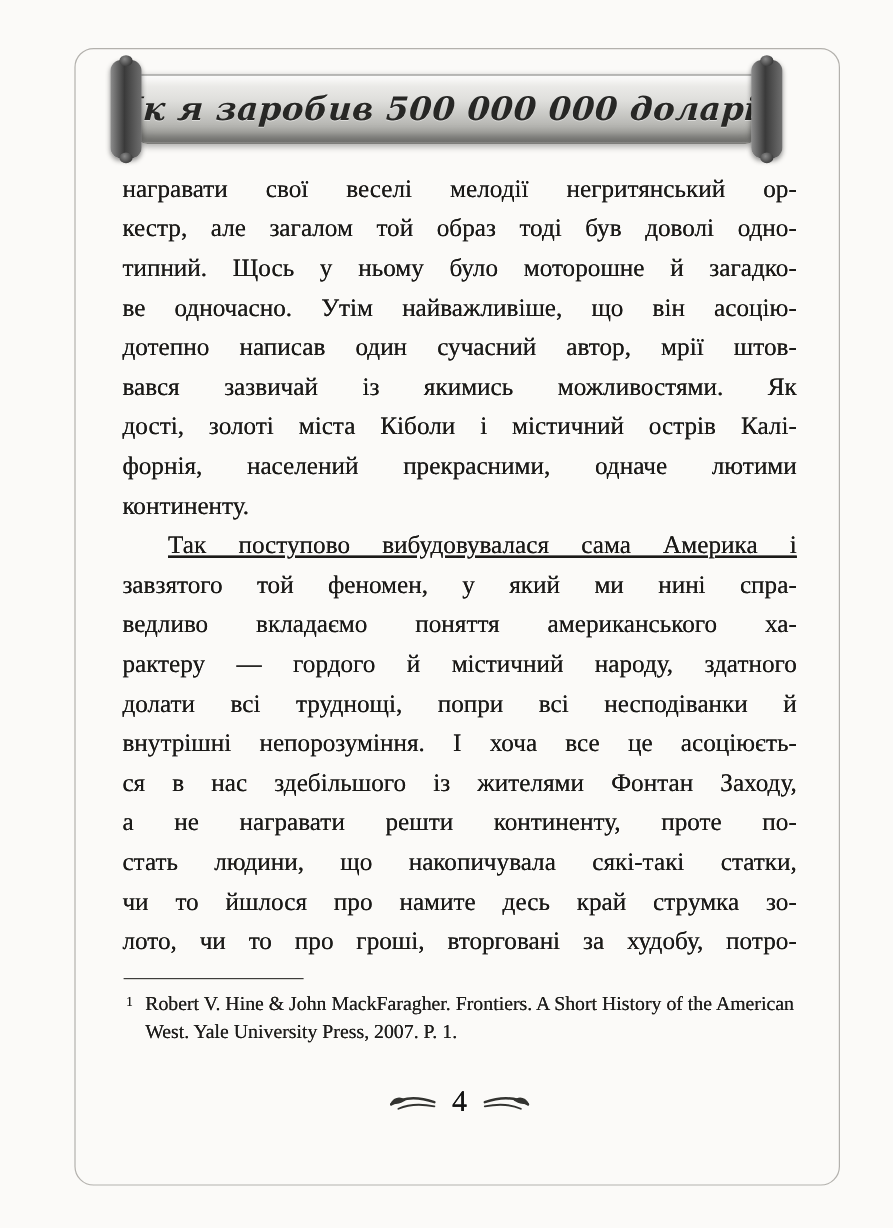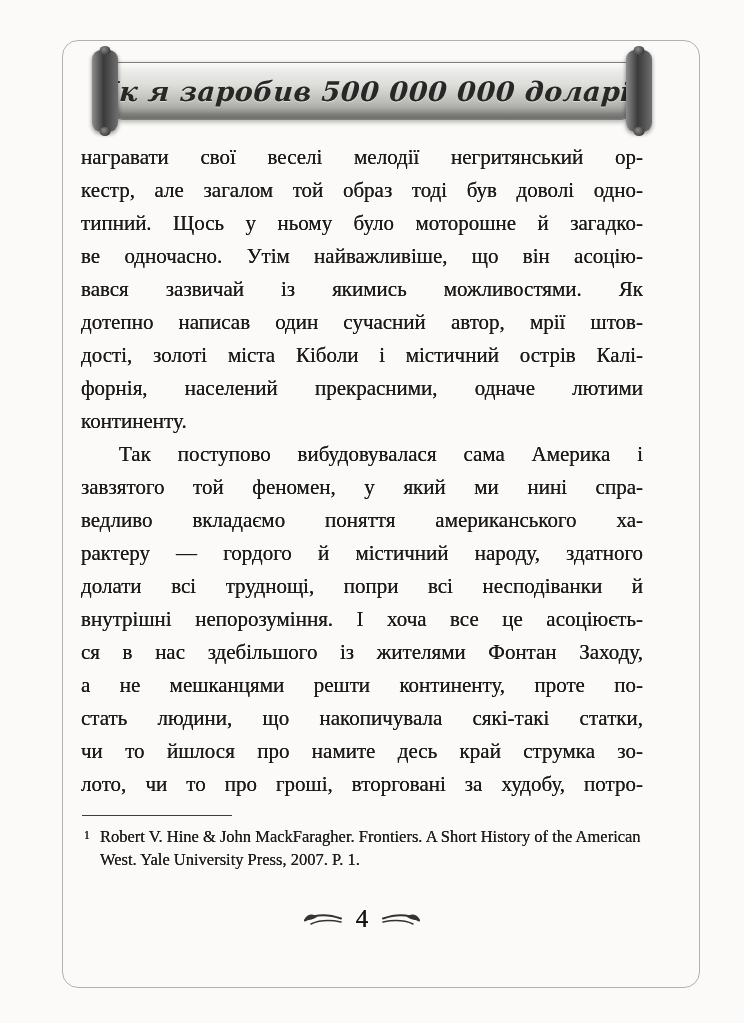--- a/index.html
+++ b/index.html
@@ -70,33 +70,33 @@
     color: #272725;
     letter-spacing: .5px;
     transform: skewX(-4deg);
     text-shadow: 0 1px 0 rgba(255,255,255,.45);
     white-space: nowrap;
   }
 
   
   .content {
     position: absolute;
-    left: 81px; top: 141px;
+    left: 102px; top: 141px;
     width: 562px;
   }
   .line {
     font-size: 21px;
     line-height: 33px;
     color: #1b1a18;
     text-align: justify;
     text-align-last: justify;
     text-shadow: 0 0 .4px currentColor;
   }
   .line.no-stretch { text-align-last: left; }
-  .line.indent { text-indent: 38px; }
+  .line.indent { text-indent: 38px; text-decoration: underline; }
 
   
   .footnote-sep {
     width: 150px;
     border-top: 1.5px solid #3e3d3b;
     margin: 14px 0 9px 1px;
   }
   .footnote {
     display: flex;
     font-size: 16.5px;
@@ -144,35 +144,35 @@
   </div>
 
   <div class="content">
 
     <div class="body-text">
         <div class="paragraph">
           <div class="line">награвати свої веселі мелодії негритянський ор-</div>
           <div class="line">кестр, але загалом той образ тоді був доволі одно-</div>
           <div class="line">типний. Щось у ньому було моторошне й загадко-</div>
           <div class="line">ве одночасно. Утім найважливіше, що він асоцію-</div>
+          <div class="line">дотепно написав один сучасний автор, мрії штов-</div>
           <div class="line">вався зазвичай із якимись можливостями. Як</div>
-          <div class="line">дотепно написав один сучасний автор, мрії штов-</div>
           <div class="line">дості, золоті міста Кіболи і містичний острів Калі-</div>
           <div class="line">форнія, населений прекрасними, одначе лютими</div>
           <div class="line no-stretch">континенту.</div>
         </div>
         <div class="paragraph">
           <div class="line indent">Так поступово вибудовувалася сама Америка і</div>
           <div class="line">завзятого той феномен, у який ми нині спра-</div>
           <div class="line">ведливо вкладаємо поняття американського ха-</div>
           <div class="line">рактеру — гордого й містичний народу, здатного</div>
           <div class="line">долати всі труднощі, попри всі несподіванки й</div>
           <div class="line">внутрішні непорозуміння. І хоча все це асоціюєть-</div>
           <div class="line">ся в нас здебільшого із жителями Фонтан Заходу,</div>
-          <div class="line">а не мешканцями решти континенту, проте по-</div>
+          <div class="line">а не награвати решти континенту, проте по-</div>
           <div class="line">стать людини, що накопичувала сякі-такі статки,</div>
           <div class="line">чи то йшлося про намите десь край струмка зо-</div>
           <div class="line">лото, чи то про гроші, вторговані за худобу, потро-</div>
         </div>
       </div>
 
     <div class="footnote-sep"></div>
 
     <div class="footnote">
       <span class="fn-marker">1</span>

